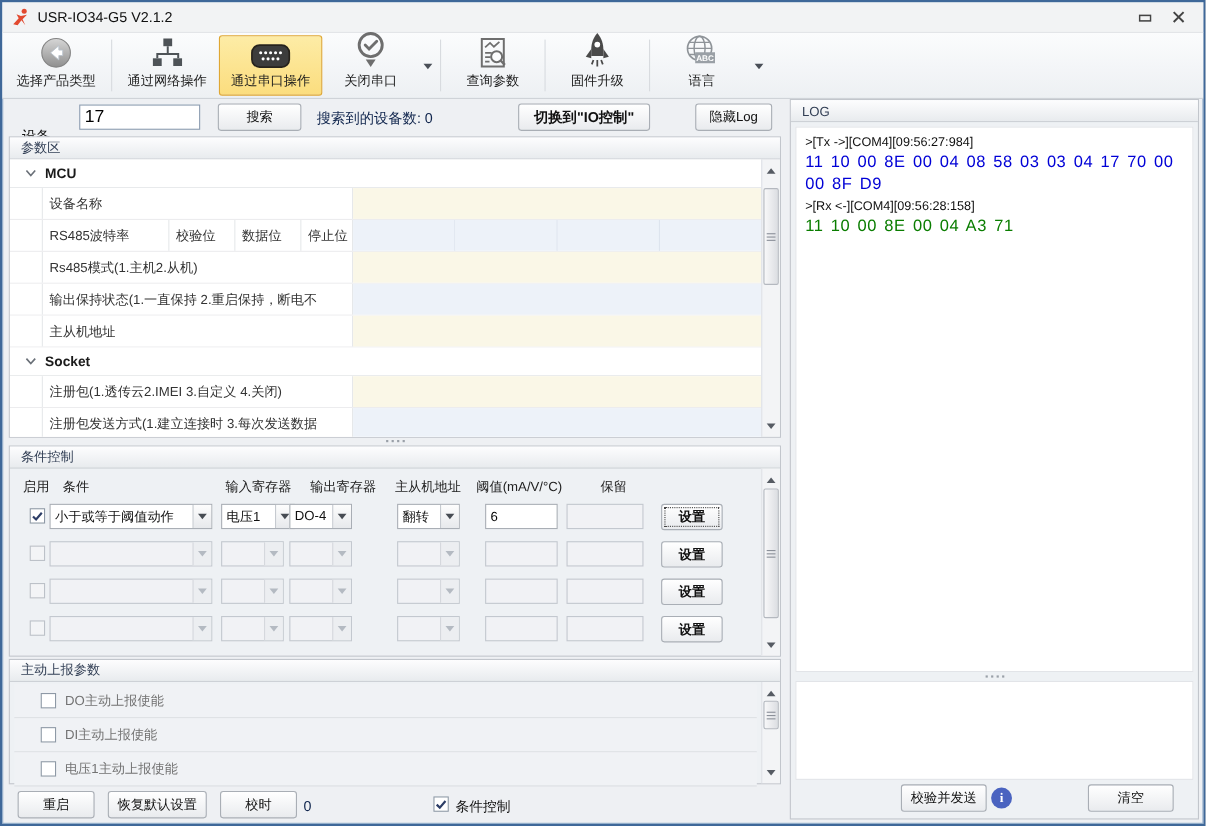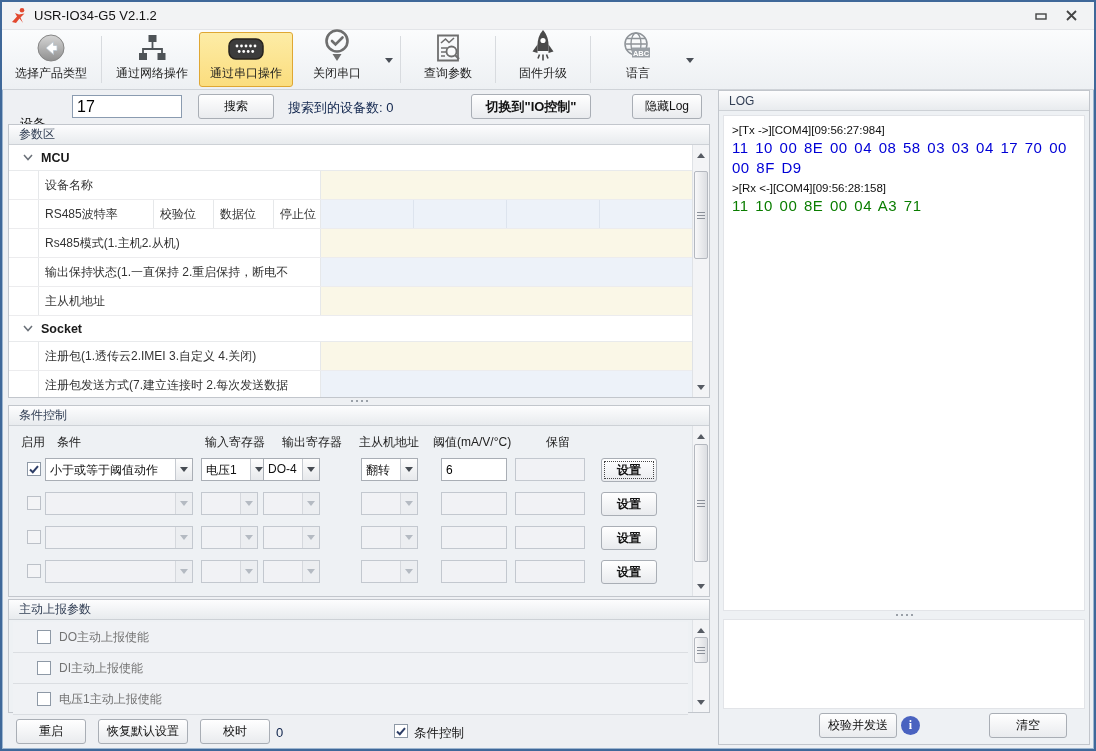--- a/index.html
+++ b/index.html
@@ -14,21 +14,21 @@
   .titlebar .ttl{ font-size:13px; color:#111; flex:1; }
   .winbtn{ width:30px; height:22px; display:flex; align-items:center; justify-content:center; color:#444; }
   .winbtn svg{ display:block; }
 
   
   .toolbar{ position:absolute; left:0; top:28px; right:0; height:60px;
             background:linear-gradient(#fbfcfd,#edf0f3); border-bottom:1px solid #cfd3d8;
             display:flex; align-items:stretch; padding:2px 2px; }
   .tb-btn{ display:flex; flex-direction:column; align-items:center; justify-content:flex-end;
            padding:3px 10px 4px; min-width:88px; cursor:default; border:1px solid transparent; border-radius:3px;}
-  .tb-btn .ticon{ height:36px; display:flex; align-items:flex-start; justify-content:center; }
+  .tb-btn .ticon{ height:36px; display:flex; align-items:flex-end; justify-content:center; }
   .tb-btn .tlabel{ font-size:12px; color:#1c1c1c; white-space:nowrap; margin-top:1px;}
   .tb-btn.active{ background:linear-gradient(#fdeca6,#fbdd7e); border:1px solid #dfa733; }
   .tb-sep{ width:1px; background:#d8dbdf; margin:4px 3px; }
   .tb-dd{ width:16px; display:flex; align-items:center; justify-content:center; }
   .tb-dd::after{ content:""; border:4px solid transparent; border-top:5px solid #4a4f57; margin-top:5px; }
 
   
   .left-pane{ position:absolute; left:6px; top:88px; width:706px; height:657px; }
   .device-row{ position:relative; height:34px; }
   .device-row .lbl{ position:absolute; left:12px; top:25px; font-size:13px; color:#111; }
@@ -311,21 +311,21 @@
           <svg class="chev" width="10" height="7" viewBox="0 0 10 7">
               <path d="M1 1 L5 5.5 L9 1" fill="none" stroke="#6a7078" stroke-width="1.5"></path>
             </svg>
           <span class="gname">Socket</span>
         </div>
         <div class="prow">
           <div class="plabel">注册包(1.透传云2.IMEI 3.自定义 4.关闭)</div>
           <div class="pval cream"></div>
         </div>
         <div class="prow">
-          <div class="plabel">注册包发送方式(7.建立连接时 2.每次发送数据</div>
+          <div class="plabel">注册包发送方式(1.建立连接时 3.每次发送数据</div>
           <div class="pval blue"></div>
         </div>
       </div>
       <div class="vscroll">
         <div class="vs-up"></div>
         <div class="vs-dn"></div>
         <div class="vs-thumb" style="top:26px;height:88px;">
             <div class="vs-grip">
               <i></i>
             </div>

